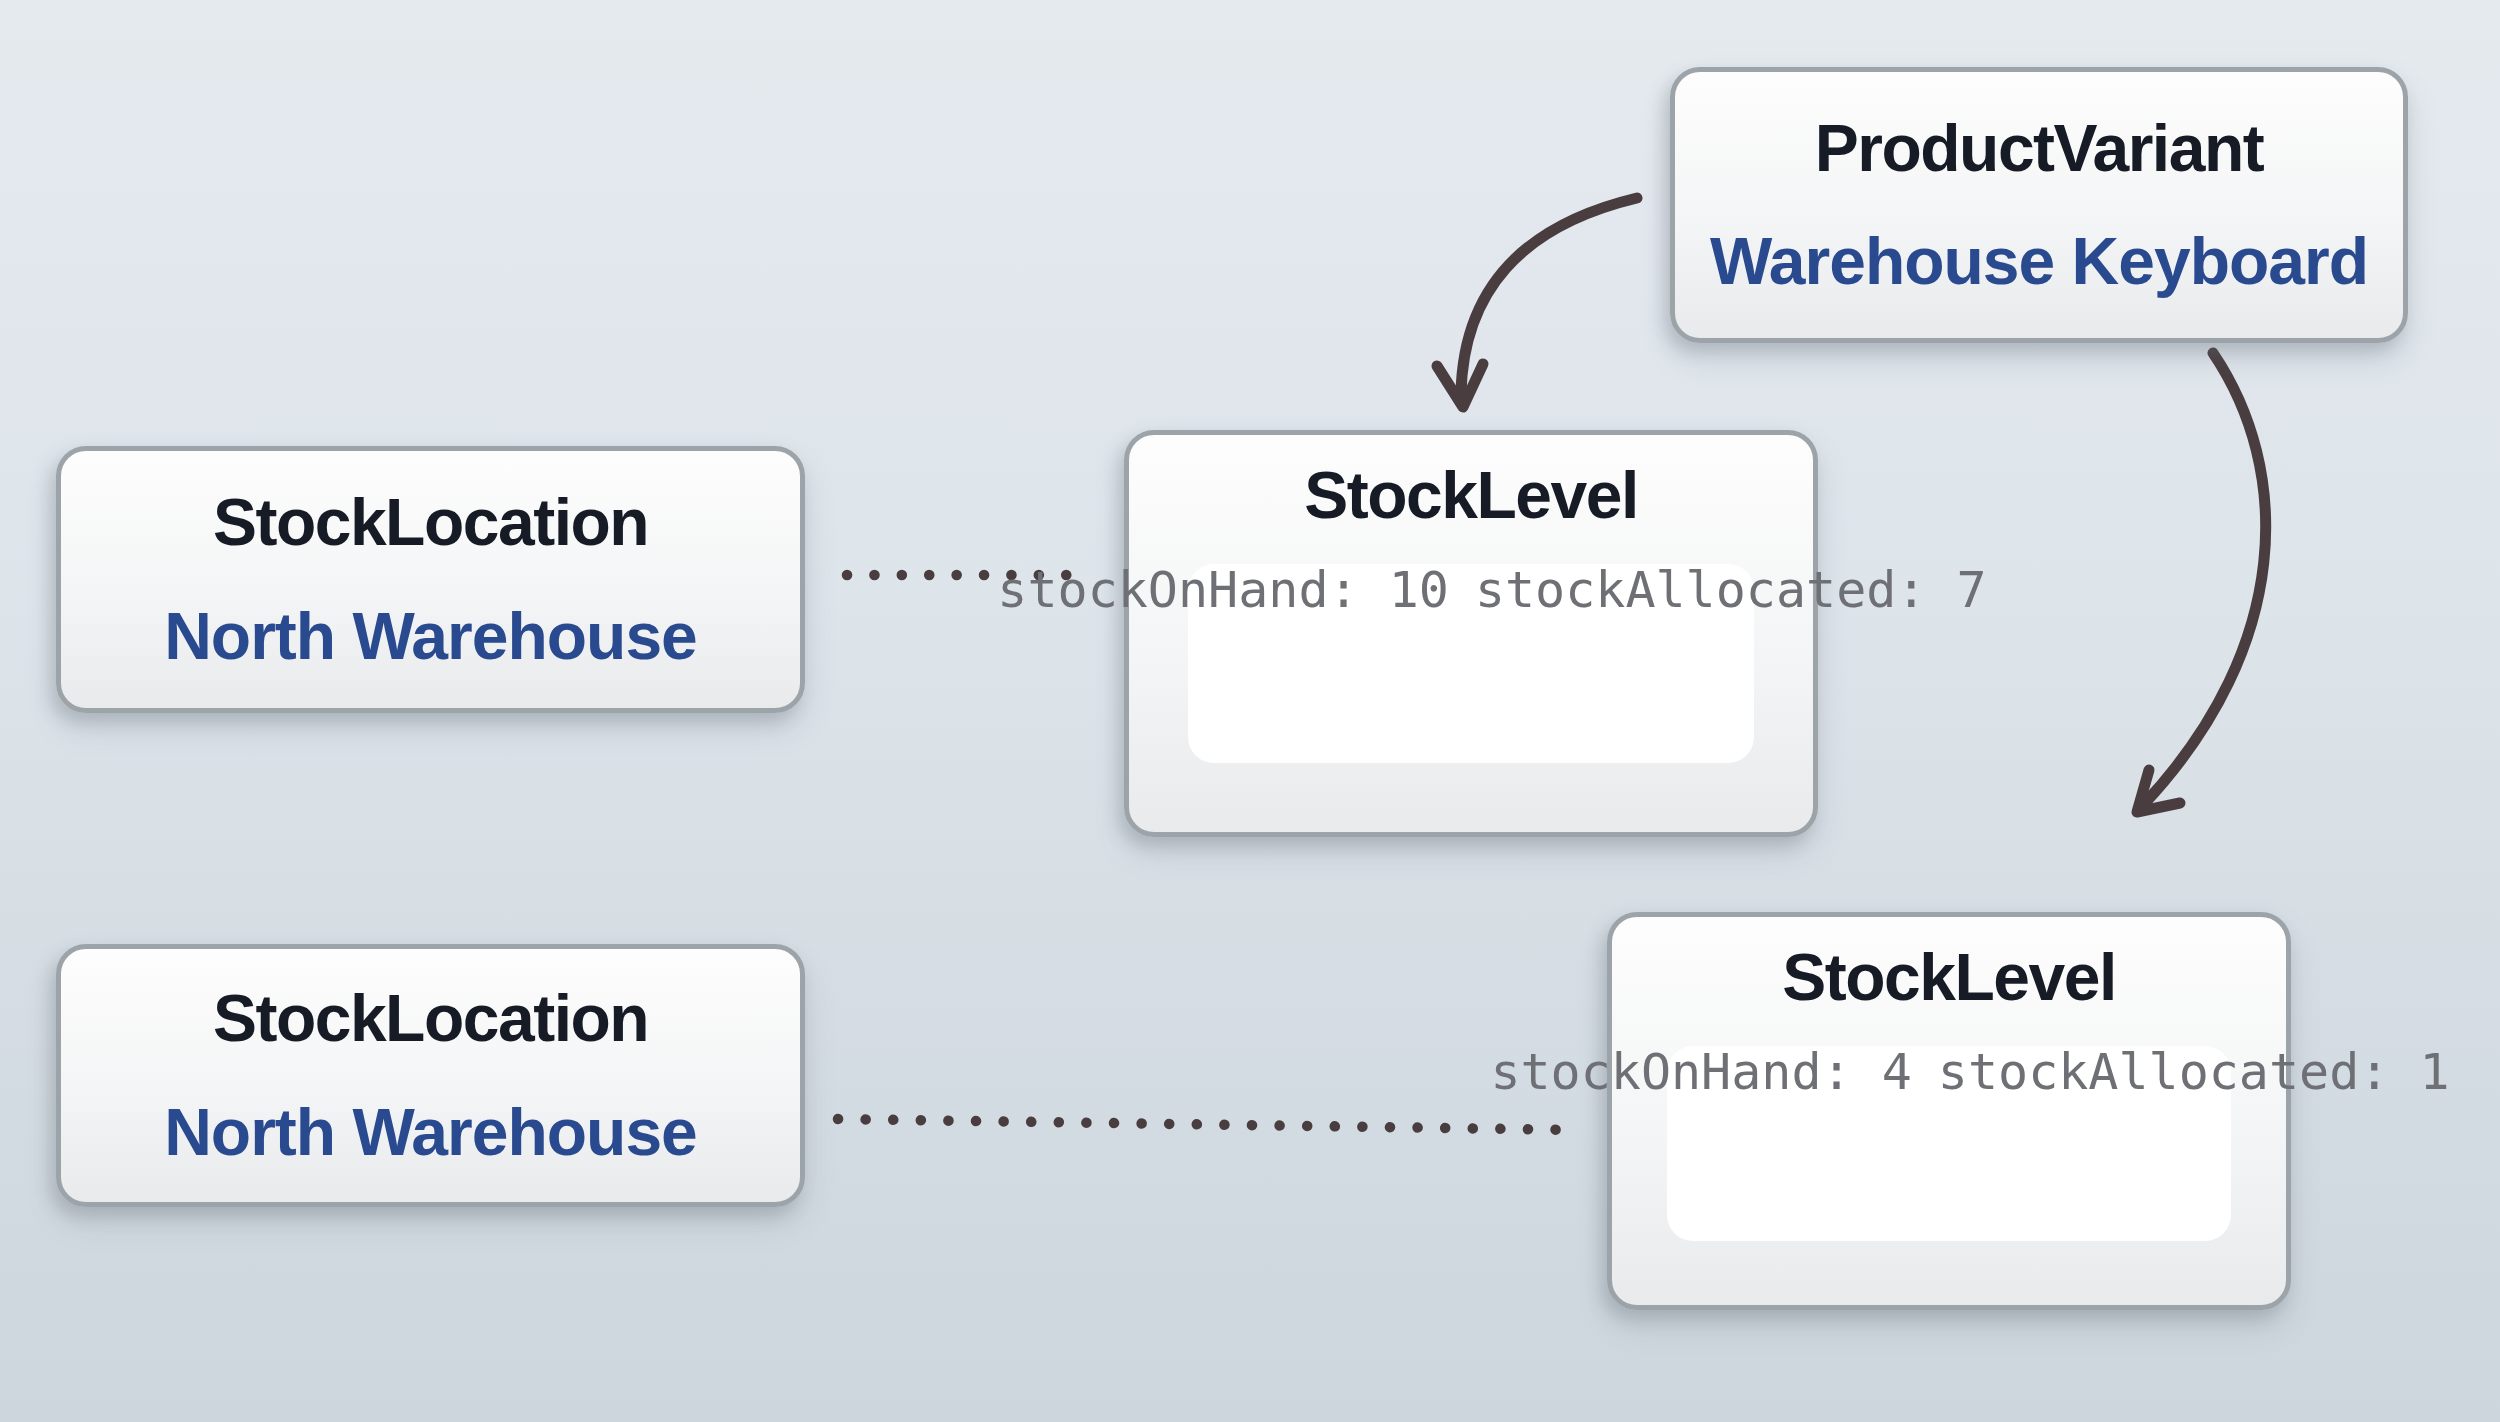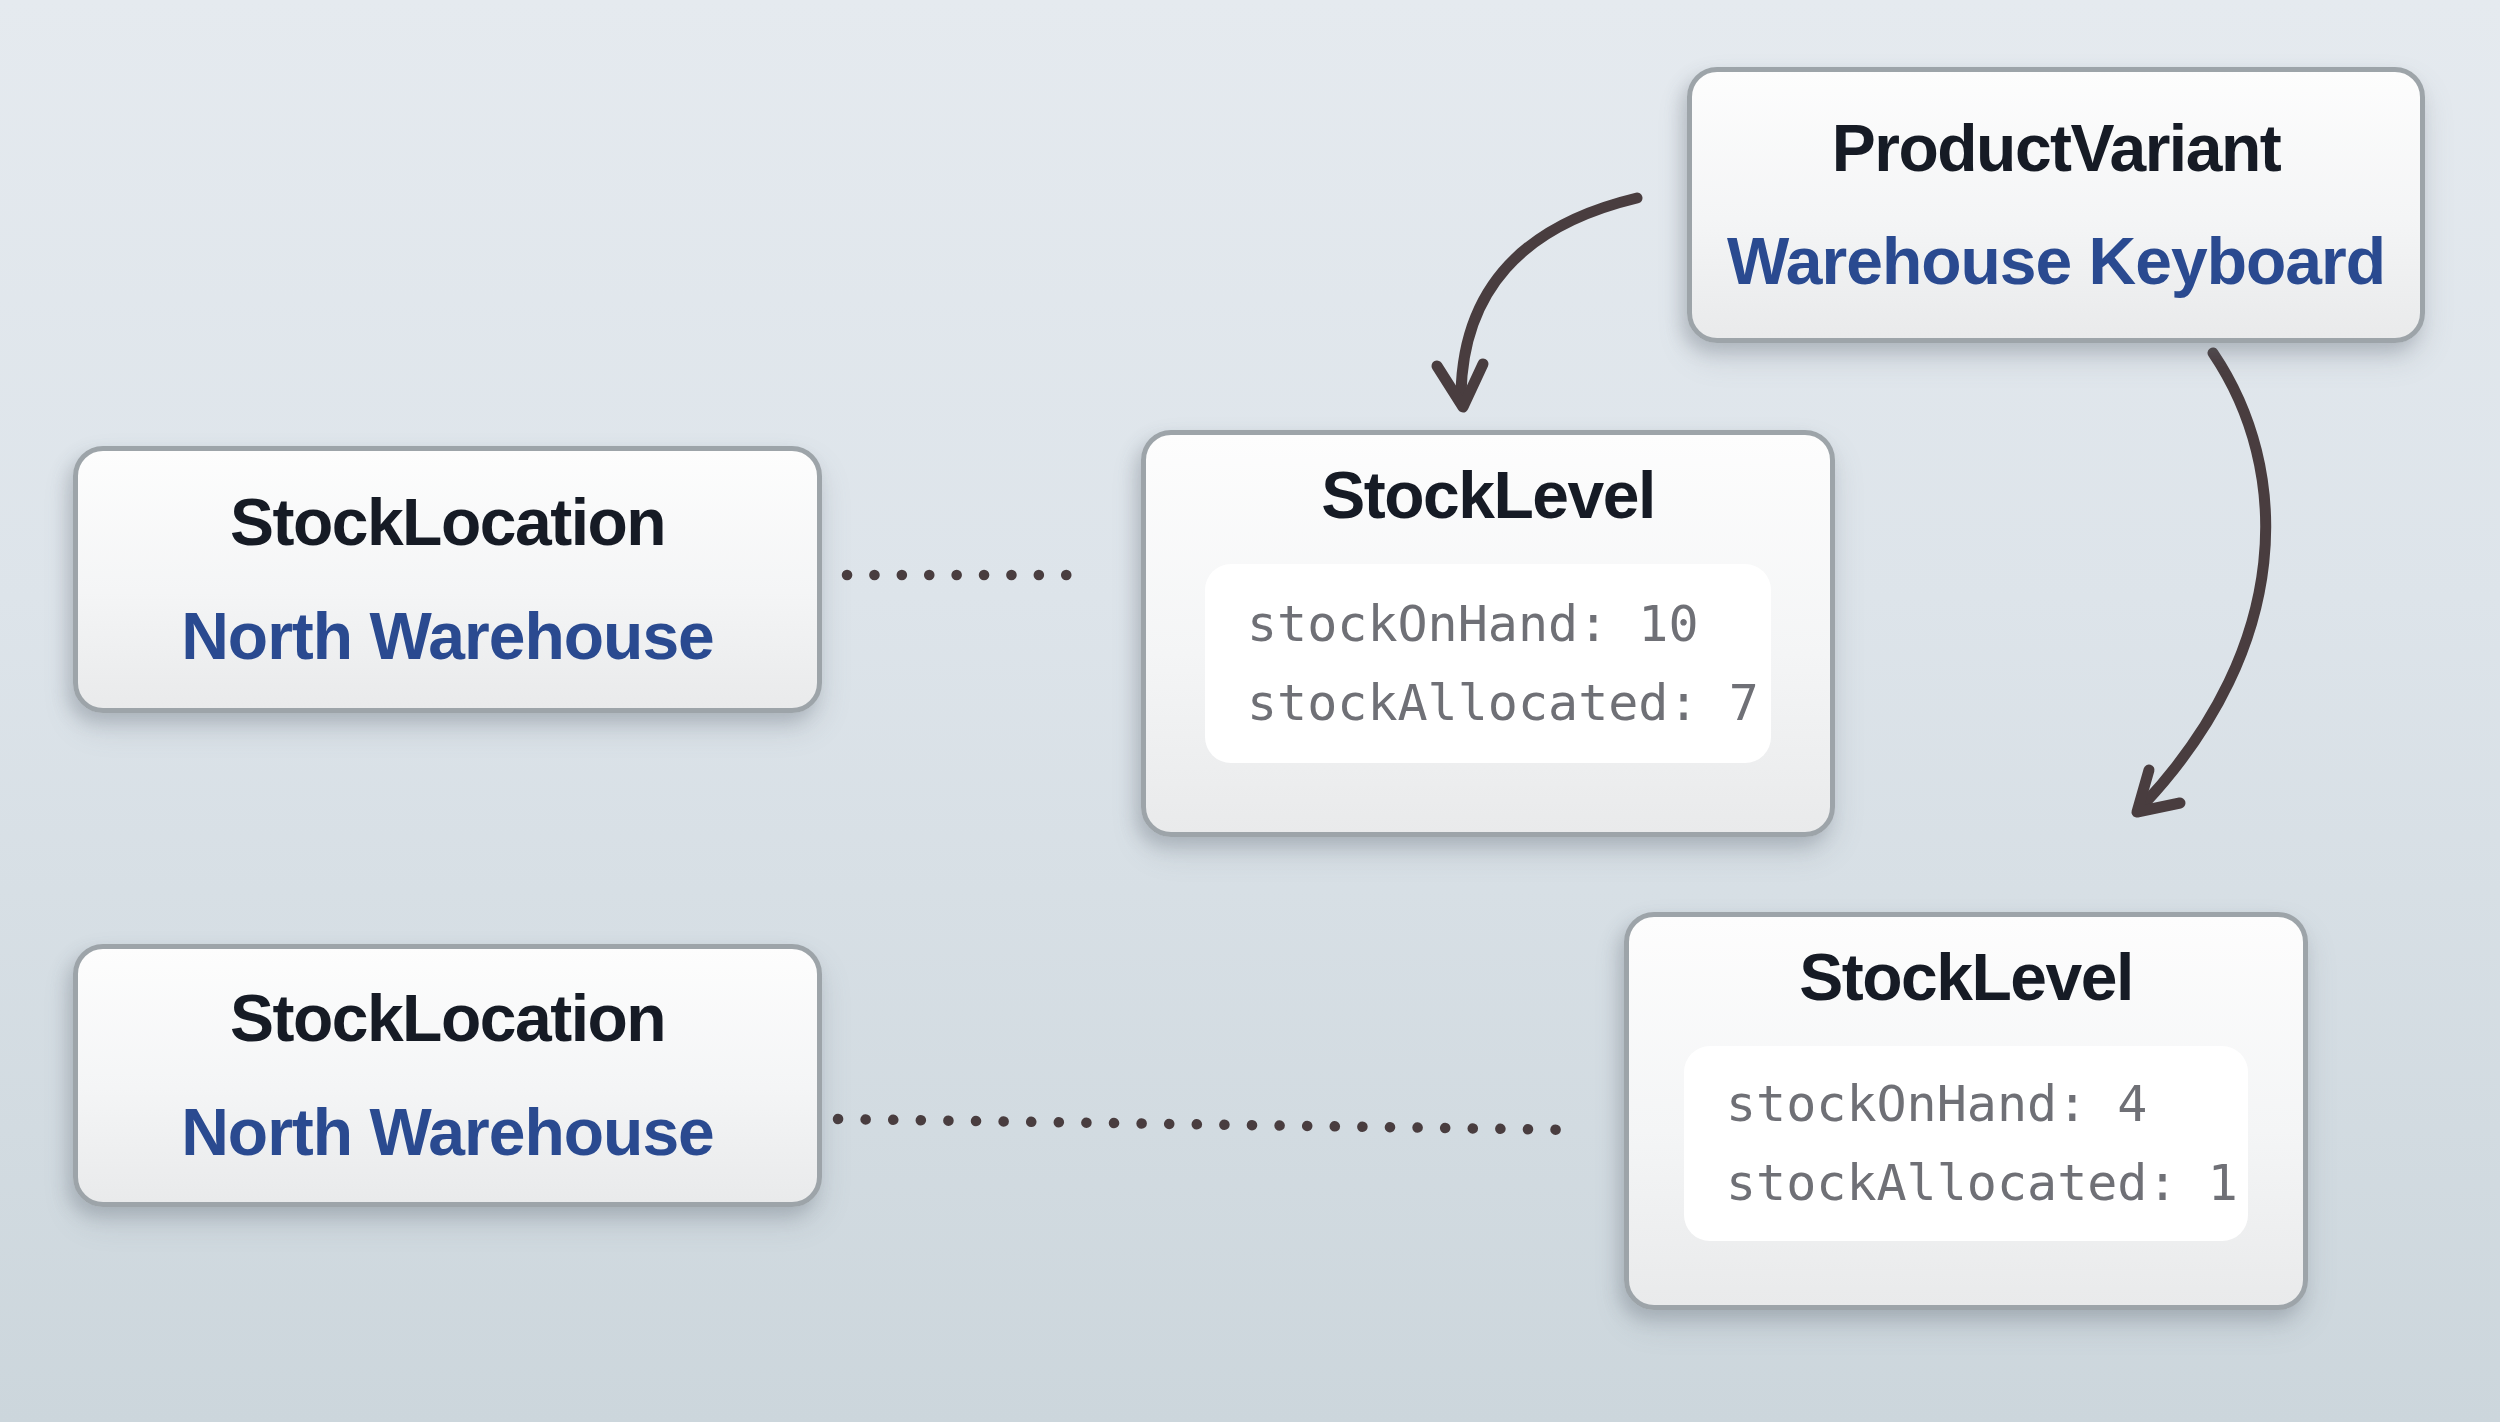--- a/index.html
+++ b/index.html
@@ -7,29 +7,29 @@
     position:relative;width:2500px;height:1422px;overflow:hidden;
     background:linear-gradient(180deg,var(--background_top) 0%,#dde4ea 42%,var(--background_bottom) 100%);
     font-family:"Liberation Sans",sans-serif;
   }
   .overlay{position:absolute;left:0;top:0;width:2500px;height:1422px}
   .card{
     position:absolute;box-sizing:border-box;
     border:5px solid var(--card_border);border-radius:30px;
     background:linear-gradient(180deg,var(--card_top) 0%,#f4f5f6 55%,var(--card_bottom) 100%);
     box-shadow:-6px 9px 16px rgba(99,110,120,.26),0 16px 30px rgba(99,110,120,.18);
-    display:flex;flex-direction:column;align-items:center;margin-left:17px;
+    display:flex;flex-direction:column;align-items:center;
   }
   .entity-card{justify-content:center;gap:44px}
   .type-label{font-size:66px;font-weight:700;letter-spacing:-1.5px;line-height:1.05;color:var(--entity_title);white-space:nowrap}
   .name-label{font-size:66px;font-weight:700;letter-spacing:-1px;line-height:1.05;color:var(--entity_name_blue);white-space:nowrap}
   .level-card{padding-top:26px;gap:34px}
   .panel{
     background:var(--panel_bg);border-radius:26px;box-sizing:border-box;
-    display:flex;flex-direction:column;justify-content:center;gap:26px;padding-left:42px;
+    display:flex;flex-direction:row;justify-content:center;gap:26px;padding-left:42px;
   }
   .mono-line{font-family:"DejaVu Sans Mono",monospace;font-size:50px;line-height:1.06;color:var(--mono_text);white-space:pre}
   .arrow{fill:none;stroke:var(--connector);stroke-width:11;stroke-linecap:round;stroke-linejoin:round}
   .dots{fill:none;stroke:var(--connector);stroke-linecap:round;stroke-width:10.5}
 
   
   #pv-card{left:1670px;top:67px;width:738px;height:276px}
   #loc-north-card{left:56px;top:446px;width:749px;height:267px}
   #level1-card{left:1124px;top:430px;width:694px;height:407px}
   #loc-south-card{left:56px;top:944px;width:749px;height:263px}

